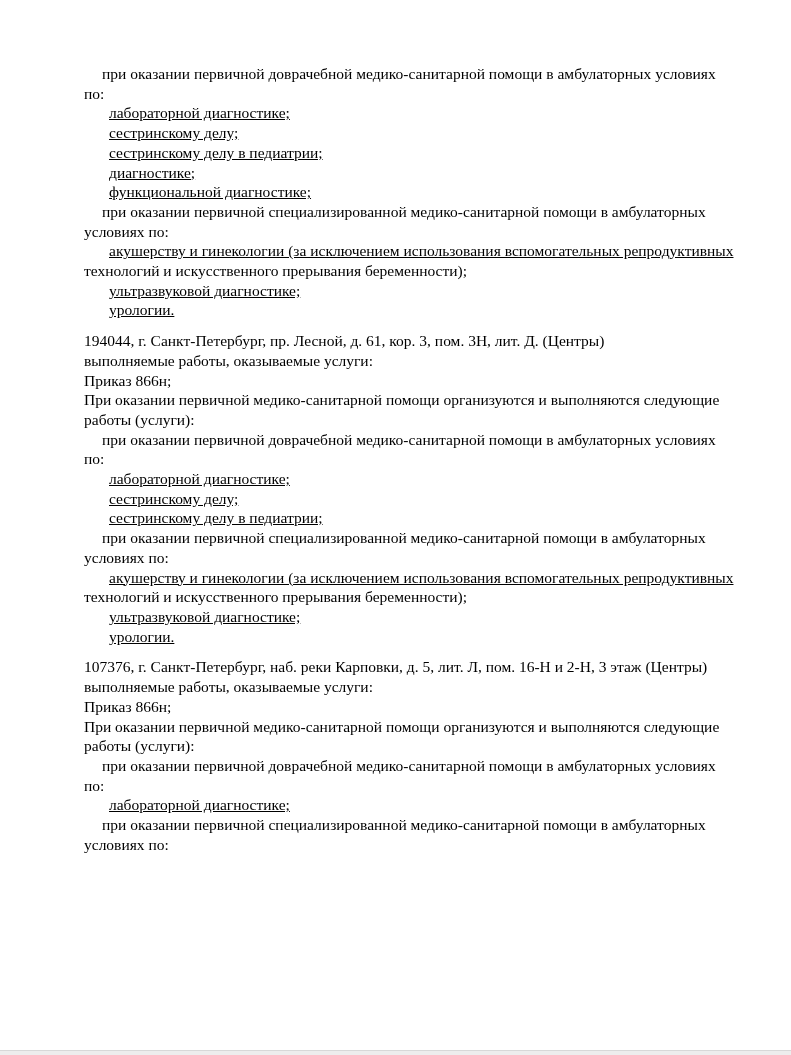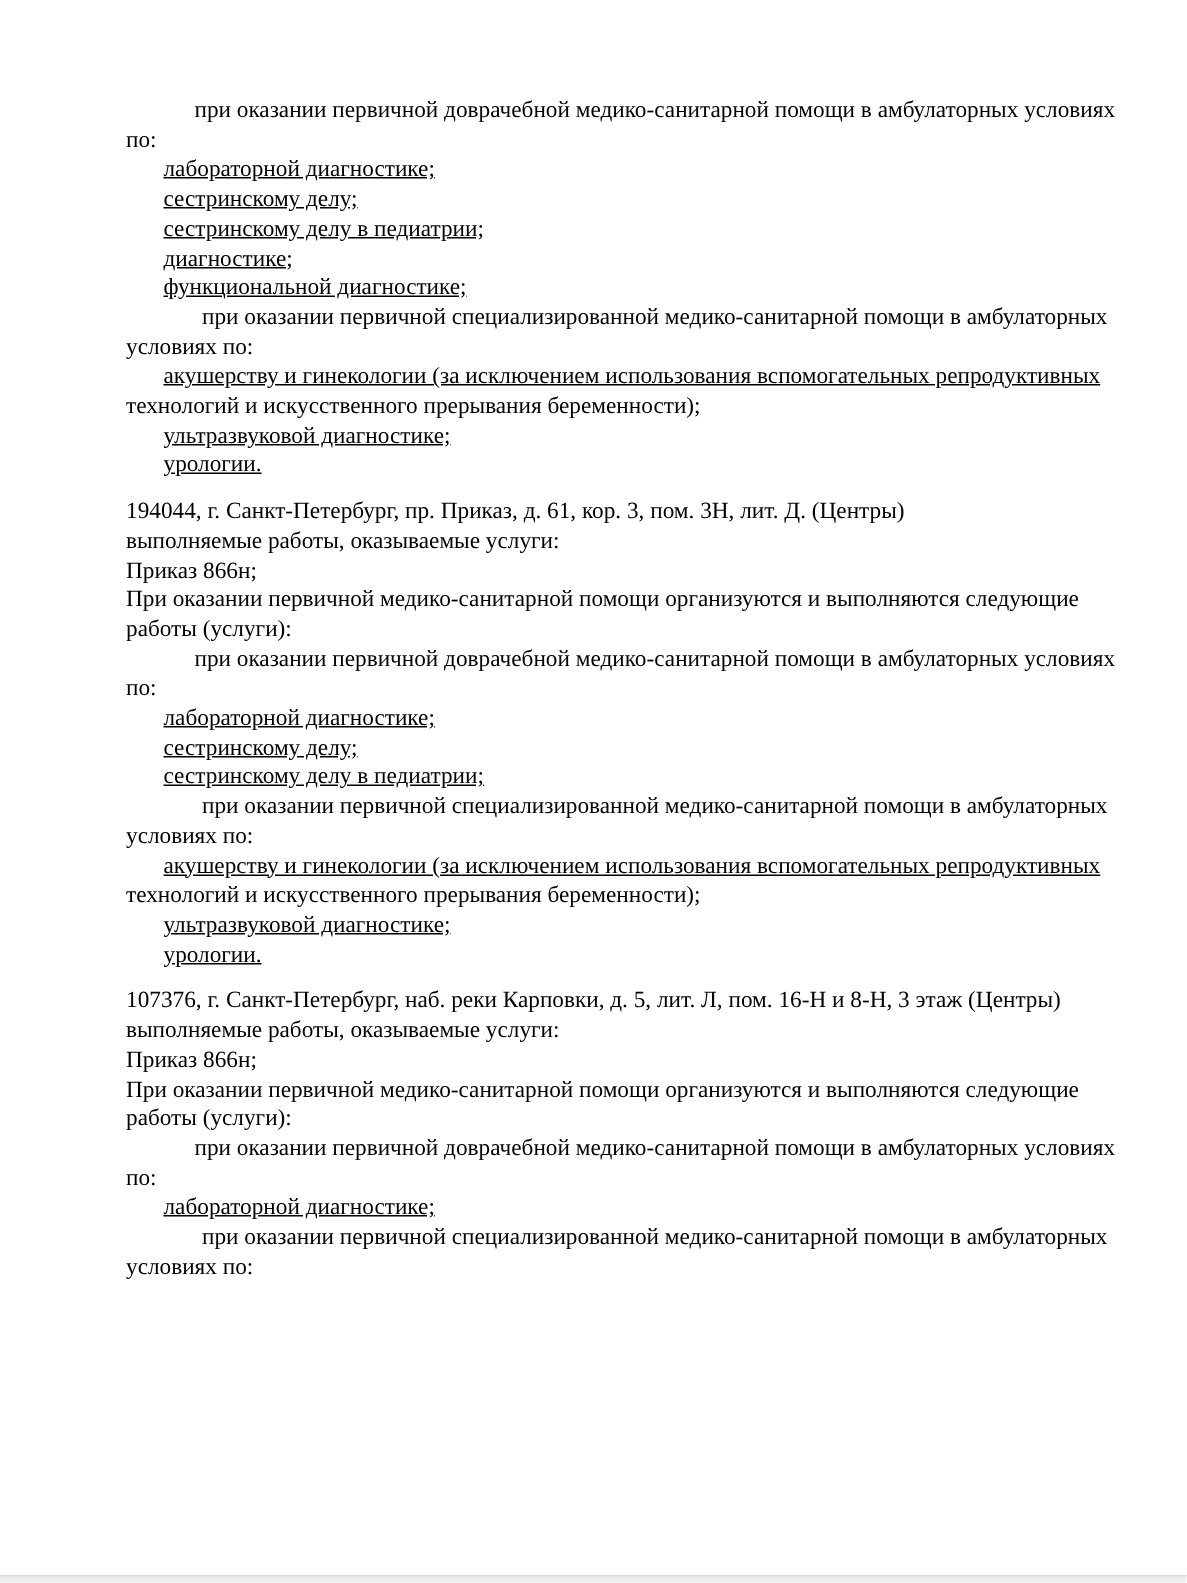--- a/index.html
+++ b/index.html
@@ -28,21 +28,21 @@
     font-size: 15.5px;
     line-height: 19.7px;
   }
   .block {
     margin-bottom: 11px;
   }
   .line {
     white-space: pre;
   }
   .i0 { padding-left: 0; }
-  .i1 { padding-left: 18px; text-align: center; }
+  .i1 { padding-left: 18px; }
   .i2 { padding-left: 25px; text-decoration: underline; }
   .hscrollbar {
     position: absolute;
     left: 0;
     bottom: 0;
     width: 791px;
     height: 5px;
     box-sizing: border-box;
     background: #ededed;
     border-top: 1px solid #d8d8d8;
@@ -62,39 +62,39 @@
         <div class="line i2">диагностике;</div>
         <div class="line i2">функциональной диагностике;</div>
         <div class="line i1">при оказании первичной специализированной медико-санитарной помощи в амбулаторных</div>
         <div class="line i0">условиях по:</div>
         <div class="line i2">акушерству и гинекологии (за исключением использования вспомогательных репродуктивных</div>
         <div class="line i0">технологий и искусственного прерывания беременности);</div>
         <div class="line i2">ультразвуковой диагностике;</div>
         <div class="line i2">урологии.</div>
       </div>
       <div class="block">
-        <div class="line i0">194044, г. Санкт-Петербург, пр. Приказ, д. 61, кор. 3, пом. 3Н, лит. Д. (Центры)</div>
+        <div class="line i0">194044, г. Санкт-Петербург, пр. Лесной, д. 61, кор. 3, пом. 3Н, лит. Д. (Центры)</div>
         <div class="line i0">выполняемые работы, оказываемые услуги:</div>
         <div class="line i0">Приказ 866н;</div>
         <div class="line i0">При оказании первичной медико-санитарной помощи организуются и выполняются следующие</div>
         <div class="line i0">работы (услуги):</div>
         <div class="line i1">при оказании первичной доврачебной медико-санитарной помощи в амбулаторных условиях</div>
         <div class="line i0">по:</div>
         <div class="line i2">лабораторной диагностике;</div>
         <div class="line i2">сестринскому делу;</div>
         <div class="line i2">сестринскому делу в педиатрии;</div>
         <div class="line i1">при оказании первичной специализированной медико-санитарной помощи в амбулаторных</div>
         <div class="line i0">условиях по:</div>
         <div class="line i2">акушерству и гинекологии (за исключением использования вспомогательных репродуктивных</div>
         <div class="line i0">технологий и искусственного прерывания беременности);</div>
         <div class="line i2">ультразвуковой диагностике;</div>
         <div class="line i2">урологии.</div>
       </div>
       <div class="block">
-        <div class="line i0">107376, г. Санкт-Петербург, наб. реки Карповки, д. 5, лит. Л, пом. 16-Н и 8-Н, 3 этаж (Центры)</div>
+        <div class="line i0">107376, г. Санкт-Петербург, наб. реки Карповки, д. 5, лит. Л, пом. 16-Н и 2-Н, 3 этаж (Центры)</div>
         <div class="line i0">выполняемые работы, оказываемые услуги:</div>
         <div class="line i0">Приказ 866н;</div>
         <div class="line i0">При оказании первичной медико-санитарной помощи организуются и выполняются следующие</div>
         <div class="line i0">работы (услуги):</div>
         <div class="line i1">при оказании первичной доврачебной медико-санитарной помощи в амбулаторных условиях</div>
         <div class="line i0">по:</div>
         <div class="line i2">лабораторной диагностике;</div>
         <div class="line i1">при оказании первичной специализированной медико-санитарной помощи в амбулаторных</div>
         <div class="line i0">условиях по:</div>
       </div>

